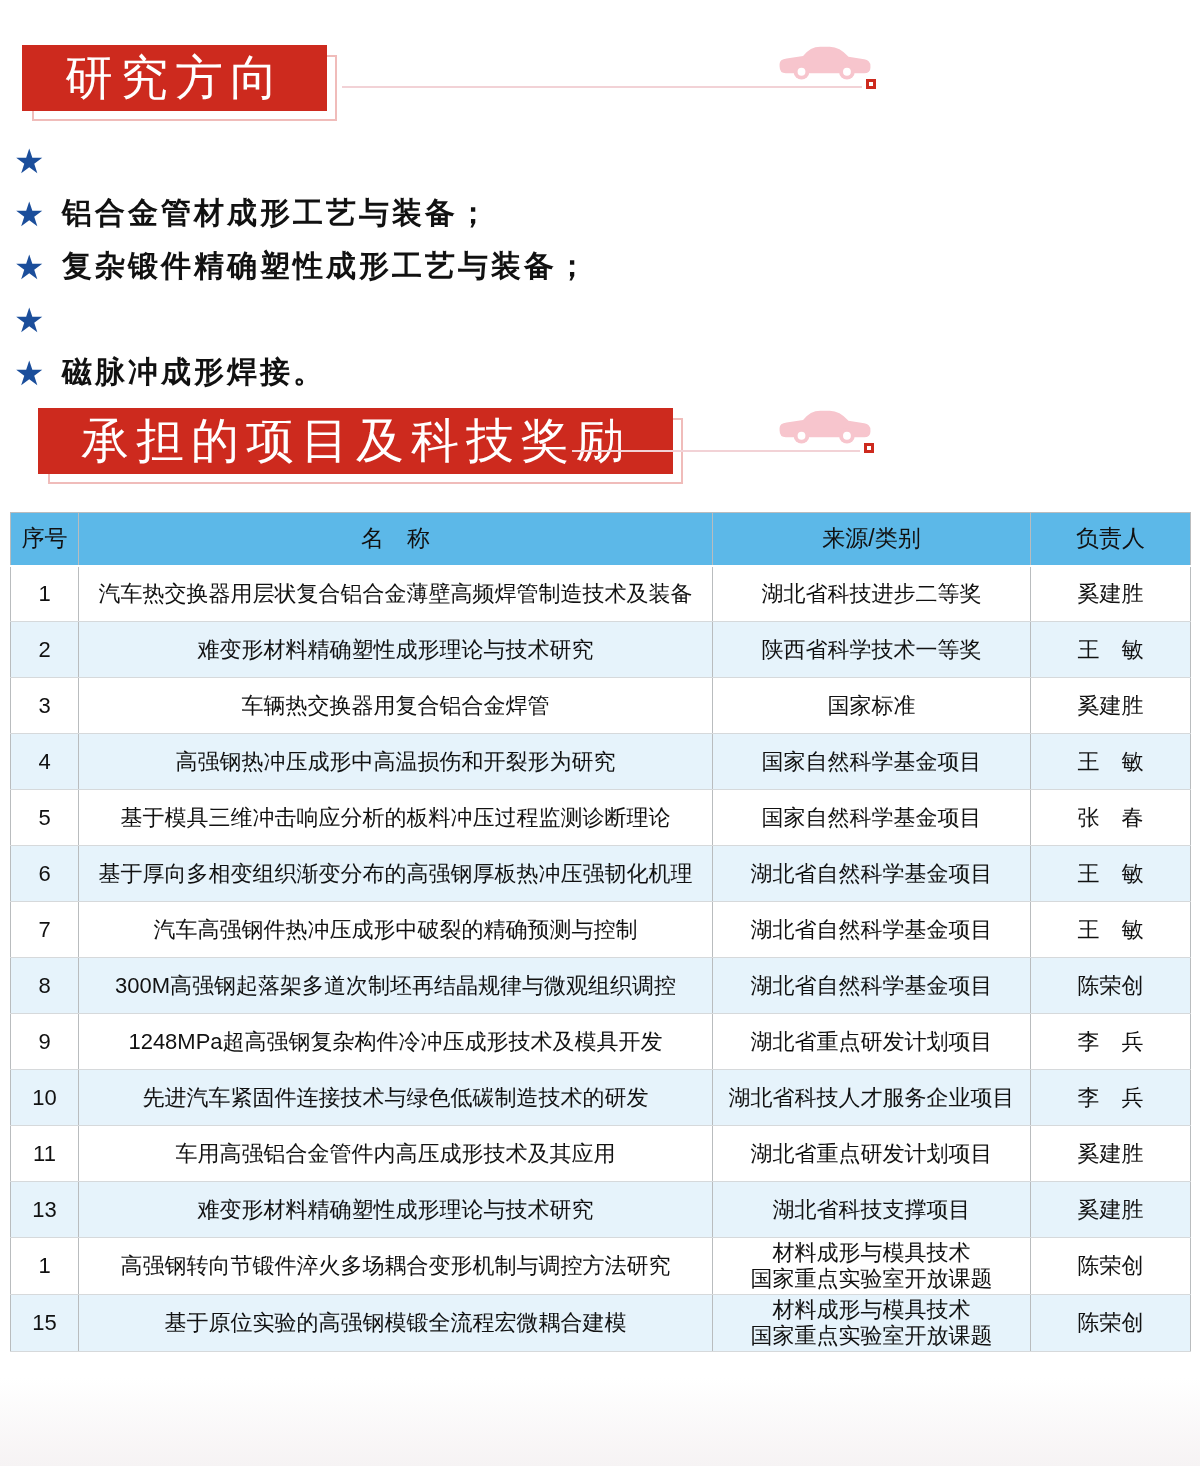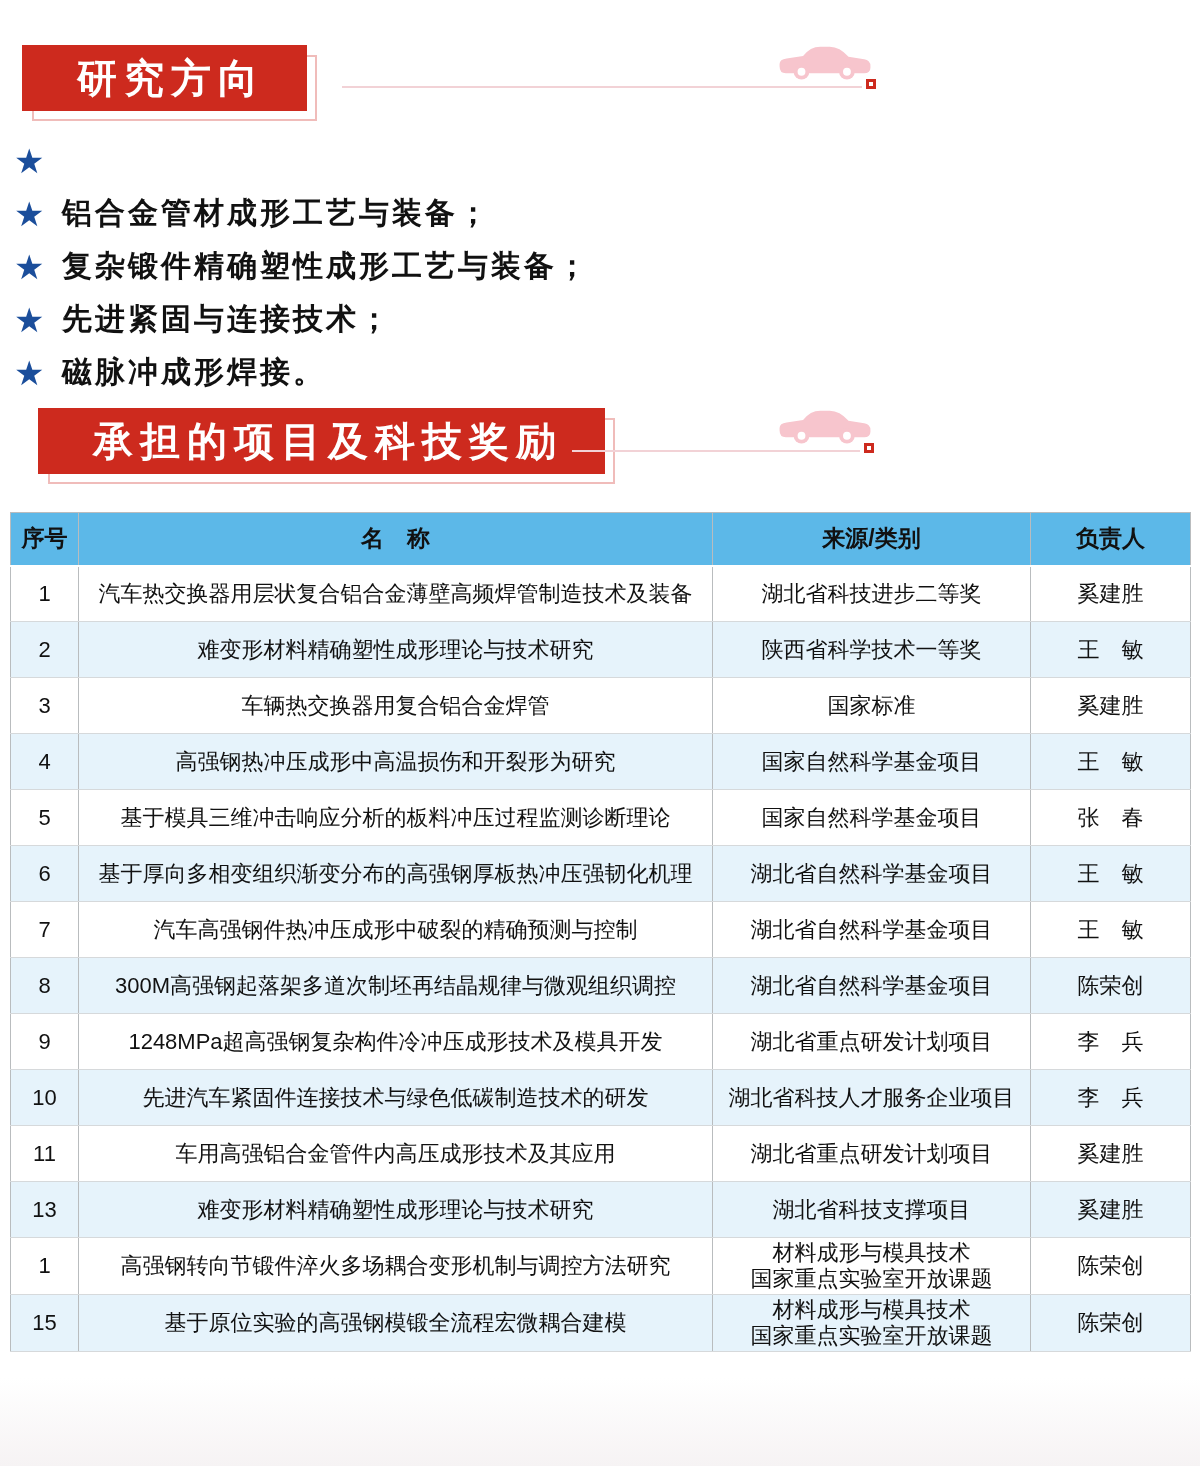--- a/index.html
+++ b/index.html
@@ -30,24 +30,24 @@
   .banner-wrap.second{top:408px;margin-left:16px;}
   .banner-outline{
     position:absolute;left:10px;top:10px;right:-10px;bottom:-10px;
     border:2px solid #f0bcba;background:#ffffff;
   }
   .banner{
     position:relative;
     display:inline-block;
     background:var(--accent-red);
     color:#ffffff;
-    font-size:40px;font-weight:bold;
+    font-size:48px;font-weight:normal;
     letter-spacing:7px;
     line-height:66px;
-    padding:0 42px 0 55px;
+    padding:0 42px 0 43px;
     white-space:nowrap;
   }
   .hr-line{
     position:absolute;height:2px;background:var(--pink-line);
   }
   .hr-line .line-square{
     position:absolute;right:-14px;top:-7px;
     width:10px;height:10px;
     border:3px solid var(--accent-red);
     background:#ffffff;
@@ -90,21 +90,21 @@
   .projects col.c-source{width:318px;}
   .projects col.c-lead{width:160px;}
   .projects th,.projects td{
     border:1px solid var(--grid);
     text-align:center;vertical-align:middle;
     white-space:pre-line;
     padding:2px 6px;
   }
   .projects th{
     background:var(--header-blue);
-    font-size:23px;font-weight:bold;
+    font-size:23px;font-weight:normal;
     height:53px;
     border-bottom:2px solid #ffffff;
   }
   .projects td{
     font-size:22px;font-weight:normal;
     height:56px;
     line-height:26px;
     border-top-color:var(--grid-light);
     border-bottom-color:var(--grid-light);
   }
@@ -141,21 +141,20 @@
       <span class="txt">铝合金管材成形工艺与装备；</span>
     </li>
 
     <li>
       <span class="star">★</span>
       <span class="txt">复杂锻件精确塑性成形工艺与装备；</span>
     </li>
 
     <li>
       <span class="star">★</span>
-      <span class="txt">先进紧固与连接技术；</span>
     </li>
 
     <li>
       <span class="star">★</span>
       <span class="txt">磁脉冲成形焊接。</span>
     </li>
   </ul>
 
   <div class="banner-wrap second">
     <div class="banner-outline"></div>

